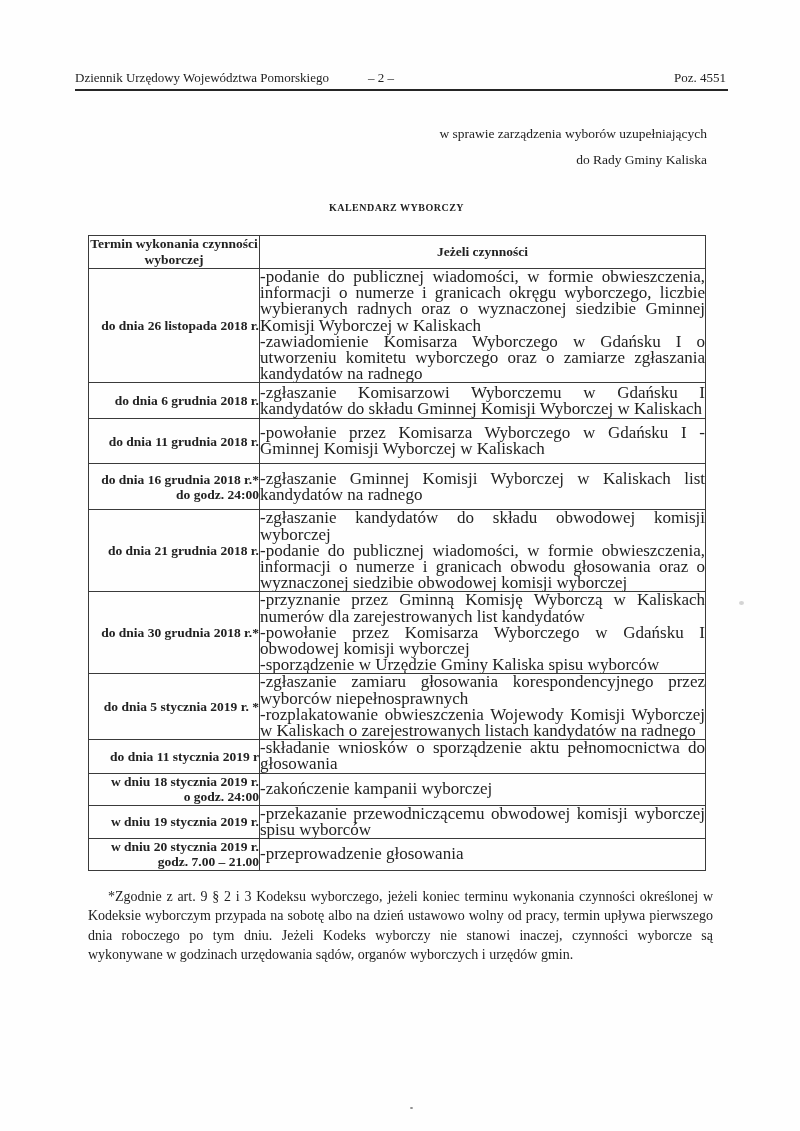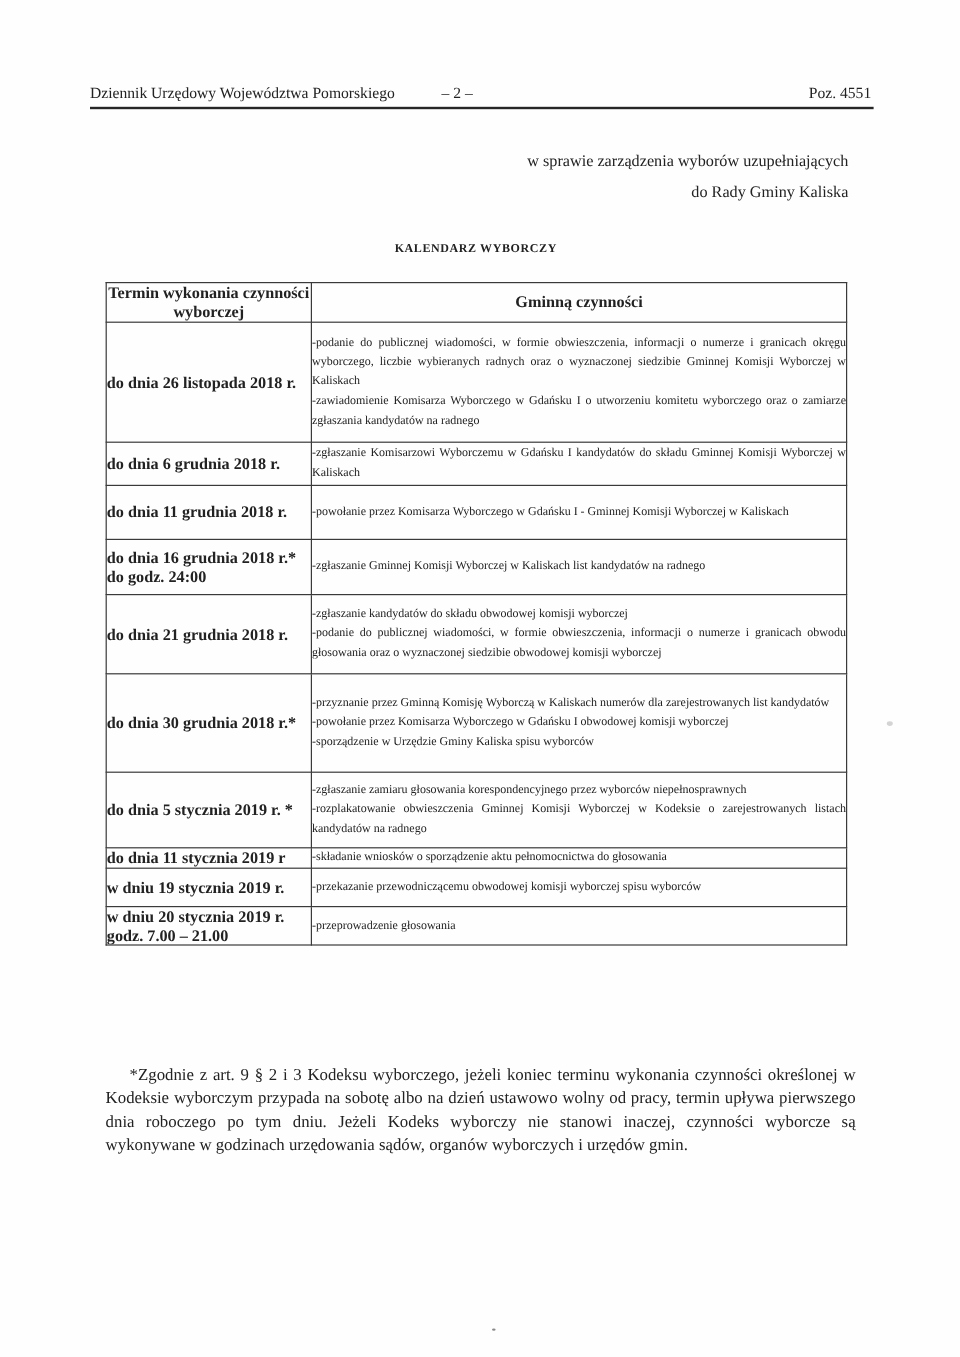--- a/index.html
+++ b/index.html
@@ -38,25 +38,25 @@
   table.calendar col.c1{width:171px;}
   table.calendar th,table.calendar td{
     border:1px solid #3a3a3a;padding:0;overflow:hidden;
   }
   thead tr{height:33px;}
   thead th{
     font-size:13.5px;font-weight:bold;text-align:center;
     vertical-align:middle;line-height:16px;padding:1px 4px;
   }
   td.term{
-    font-weight:bold;text-align:left;vertical-align:middle;
+    font-weight:bold;text-align:right;vertical-align:middle;
     font-size:13.5px;line-height:15.4px;padding:0 2px;
   }
   td.content{
-    font-size:10px;vertical-align:middle;padding:0 1px;
+    font-size:17px;vertical-align:middle;padding:0 1px;
   }
   td.content .item{text-align:justify;line-height:16.2px;}
   tbody tr:nth-child(1){height:100px;}
   tbody tr:nth-child(2){height:36px;}
   tbody tr:nth-child(3){height:45px;}
   tbody tr:nth-child(4){height:46px;}
   tbody tr:nth-child(5){height:66px;}
   tbody tr:nth-child(6){height:82px;}
   tbody tr:nth-child(7){height:63px;}
   tbody tr:nth-child(8){height:17px;margin-left:16px;}
@@ -97,21 +97,21 @@
   <div class="doc-title">KALENDARZ WYBORCZY</div>
 
   <table class="calendar">
     <colgroup>
         <col class="c1">
         <col class="c2">
       </colgroup>
     <thead>
       <tr>
         <th>Termin wykonania czynności wyborczej</th>
-        <th>Gminną czynności</th>
+        <th>Jeżeli czynności</th>
       </tr>
     </thead>
     <tbody id="calendar-rows">
     <tr>
       <td class="term">
             <div>do dnia 26 listopada 2018 r.</div>
           </td>
       <td class="content">
             <div class="item">-podanie do publicznej wiadomości, w formie obwieszczenia, informacji o numerze i granicach okręgu wyborczego, liczbie wybieranych radnych oraz o wyznaczonej siedzibie Gminnej Komisji Wyborczej w Kaliskach</div>
             <div class="item">-zawiadomienie Komisarza Wyborczego w Gdańsku I o utworzeniu komitetu wyborczego oraz o zamiarze zgłaszania kandydatów na radnego</div>
@@ -166,33 +166,42 @@
             <div class="item">-sporządzenie w Urzędzie Gminy Kaliska spisu wyborców</div>
           </td>
     </tr>
 
     <tr>
       <td class="term">
             <div>do dnia 5 stycznia 2019 r. *</div>
           </td>
       <td class="content">
             <div class="item">-zgłaszanie zamiaru głosowania korespondencyjnego przez wyborców niepełnosprawnych</div>
-            <div class="item">-rozplakatowanie obwieszczenia Gminnej Komisji Wyborczej w Kodeksie o zarejestrowanych listach kandydatów na radnego</div>
+            <div class="item">-rozplakatowanie obwieszczenia Wojewody Komisji Wyborczej w Kaliskach o zarejestrowanych listach kandydatów na radnego</div>
           </td>
     </tr>
 
     <tr>
       <td class="term">
             <div>do dnia 11 stycznia 2019 r</div>
           </td>
       <td class="content">
             <div class="item">-składanie wniosków o sporządzenie aktu pełnomocnictwa do głosowania</div>
           </td>
     </tr>
 
+    <tr>
+      <td class="term">
+            <div>w dniu 18 stycznia 2019 r.</div>
+            <div>o godz. 24:00</div>
+          </td>
+      <td class="content">
+            <div class="item">-zakończenie kampanii wyborczej</div>
+          </td>
+    </tr>
 
     <tr>
       <td class="term">
             <div>w dniu 19 stycznia 2019 r.</div>
           </td>
       <td class="content">
             <div class="item">-przekazanie przewodniczącemu obwodowej komisji wyborczej spisu wyborców</div>
           </td>
     </tr>
 

